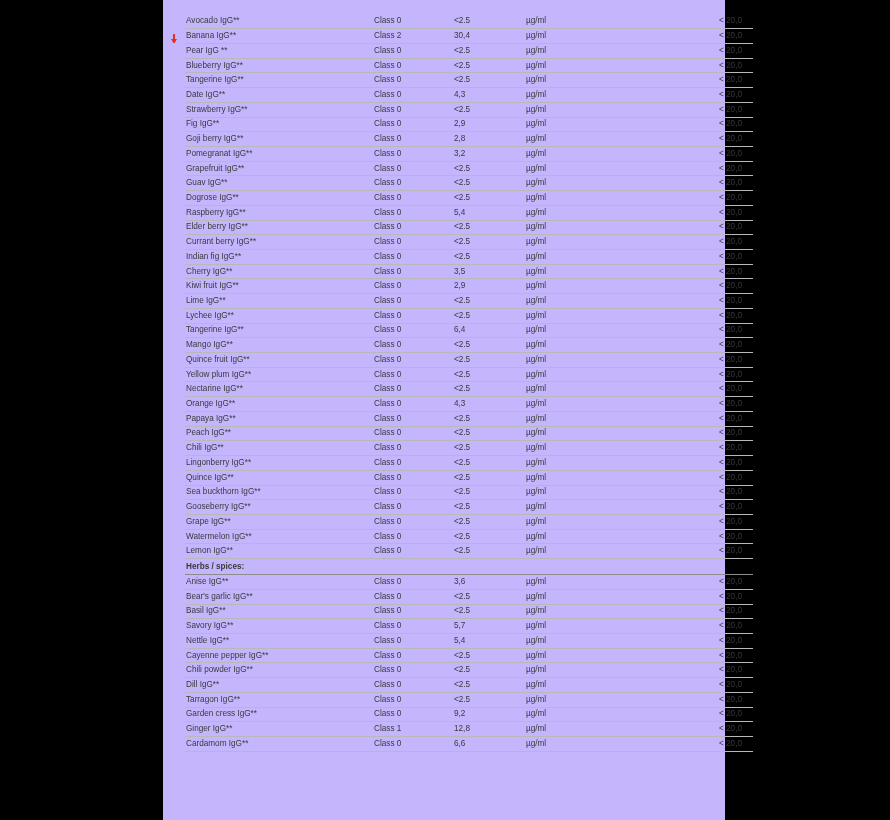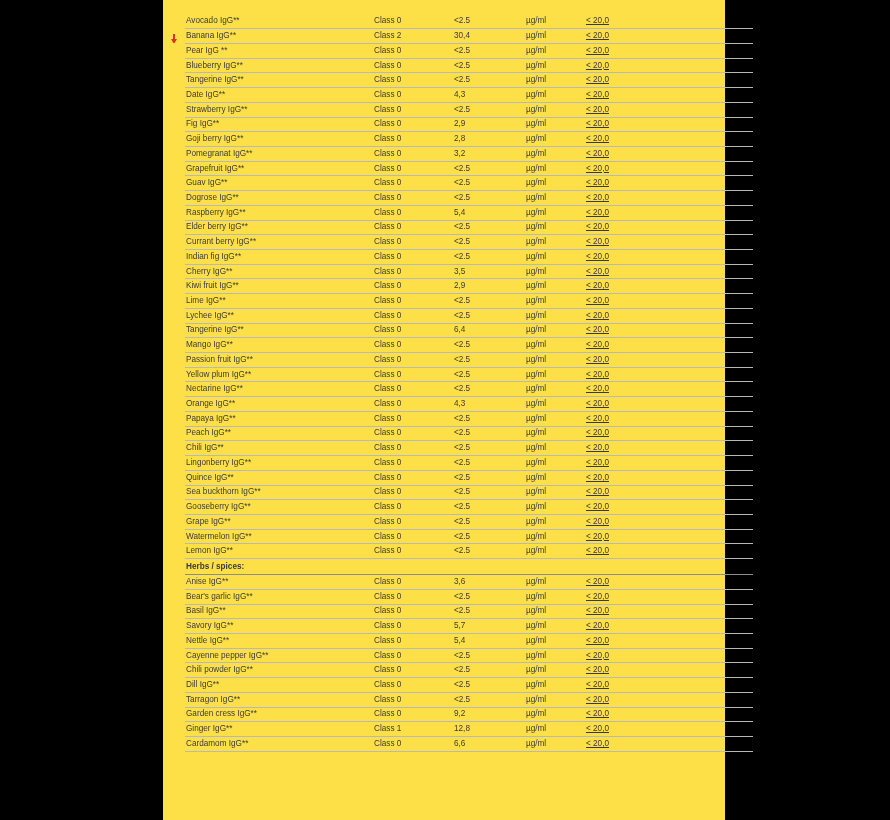--- a/index.html
+++ b/index.html
@@ -13,21 +13,21 @@
     position: relative;
     overflow: hidden;
     font-family: "Liberation Sans", sans-serif;
   }
   #page {
     position: absolute;
     left: 163px;
     top: 0;
     width: 562px;
     height: 820px;
-    background: #fde047;
+    background: #c4b5fd;
     box-sizing: border-box;
     padding-top: 14px;
   }
   .report-table {
     width: 100%;
     border-collapse: collapse;
     table-layout: fixed;
   }
   .report-table tr.data-row {
     height: 14.72px;
@@ -41,21 +41,21 @@
     line-height: 12px;
     white-space: nowrap;
     overflow: hidden;
   }
   
   .c-marker  { width: 22px; }
   .c-name    { width: 188px; }
   .c-class   { width: 80px; }
   .c-value   { width: 56px; }
   .c-unit    { width: 60px; padding-left: 16px !important; }
-  .c-ref     { width: 156px; text-align: left; padding-right: 11px !important; text-decoration: underline; }
+  .c-ref     { width: 156px; text-align: right; padding-right: 11px !important; }
 
   .c-marker {
     text-align: center;
     border-bottom: none !important;
     position: relative;
   }
   .arrow-down {
     display: inline-block;
     width: 0;
     height: 0;
@@ -281,21 +281,21 @@
         <tr class="data-row">
           <td class="c-marker"></td>
           <td class="c-name name-cell">Mango IgG**</td>
           <td class="c-class">Class 0</td>
           <td class="c-value">&lt;2.5</td>
           <td class="c-unit">µg/ml</td>
           <td class="c-ref">&lt; 20,0</td>
         </tr>
         <tr class="data-row">
           <td class="c-marker"></td>
-          <td class="c-name name-cell">Passion fruit IgG**</td>
+          <td class="c-name name-cell">Quince fruit IgG**</td>
           <td class="c-class">Class 0</td>
           <td class="c-value">&lt;2.5</td>
           <td class="c-unit">µg/ml</td>
           <td class="c-ref">&lt; 20,0</td>
         </tr>
         <tr class="data-row">
           <td class="c-marker"></td>
           <td class="c-name name-cell">Yellow plum IgG**</td>
           <td class="c-class">Class 0</td>
           <td class="c-value">&lt;2.5</td>

